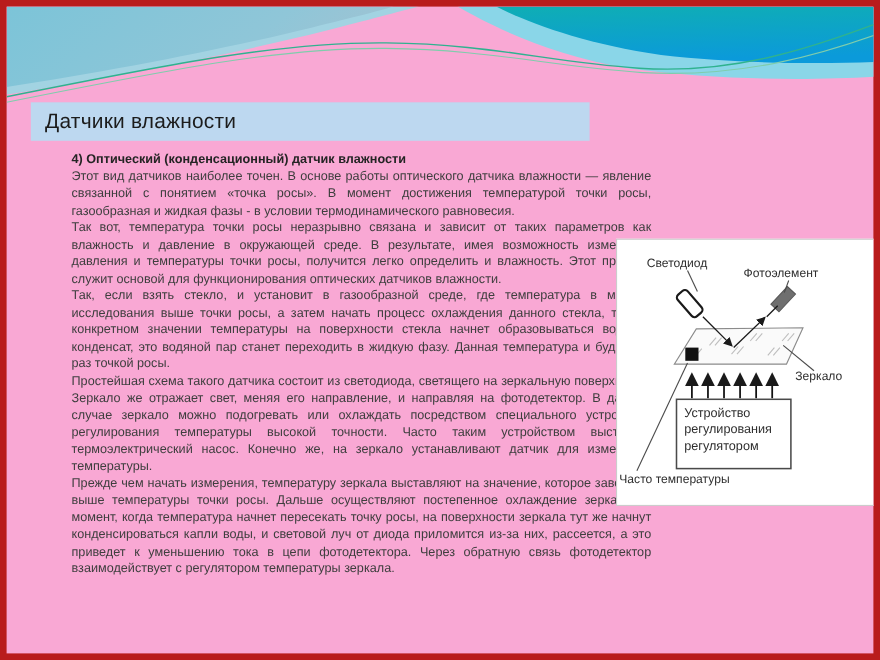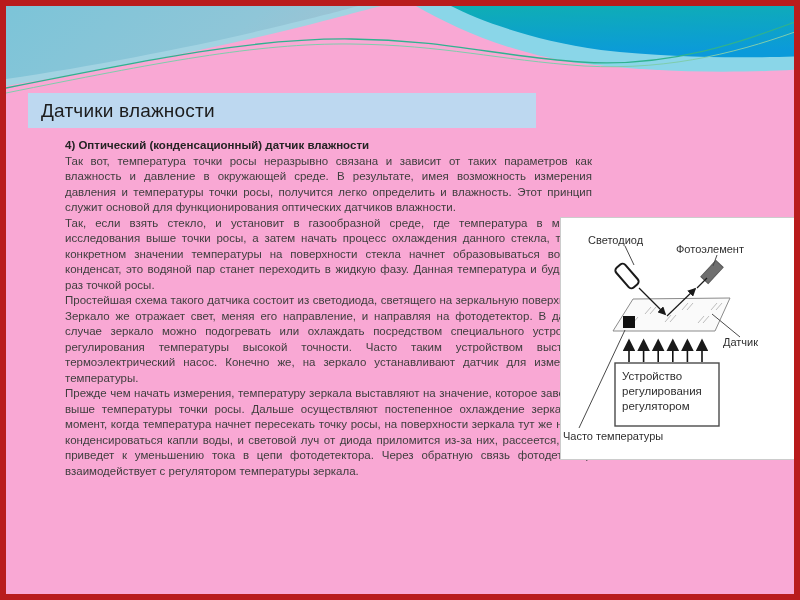--- a/index.html
+++ b/index.html
@@ -64,20 +64,21 @@
     <path d="M0,82 C150,52 250,32 345,33 C440,34 490,50 575,56 C665,62 735,36 800,12" fill="none" stroke="#2FB28F" stroke-width="1.3"></path>
     <path d="M0,87 C150,57 250,37 345,38 C438,39 492,54 578,60 C668,65 740,44 800,22" fill="none" stroke="#7FCDAC" stroke-width="1"></path>
   </svg>
 
   <div class="title-bar">
     <span>Датчики влажности</span>
   </div>
 
   <div class="body-text">
     <p class="lead">4) Оптический (конденсационный) датчик влажности</p>
+    <p>Этот вид датчиков наиболее точен. В основе работы оптического датчика влажности — явление связанной с понятием «точка росы». В момент достижения температурой точки росы, газообразная и жидкая фазы - в условии термодинамического равновесия.</p>
     <p>Так вот, температура точки росы неразрывно связана и зависит от таких параметров как влажность и давление в окружающей среде. В результате, имея возможность измерения давления и температуры точки росы, получится легко определить и влажность. Этот принцип служит основой для функционирования оптических датчиков влажности.</p>
     <p>Так, если взять стекло, и установит в газообразной среде, где температура в момент исследования выше точки росы, а затем начать процесс охлаждения данного стекла, то при конкретном значении температуры на поверхности стекла начнет образовываться водяной конденсат, это водяной пар станет переходить в жидкую фазу. Данная температура и будет как раз точкой росы.</p>
     <p>Простейшая схема такого датчика состоит из светодиода, светящего на зеркальную поверхность. Зеркало же отражает свет, меняя его направление, и направляя на фотодетектор. В данном случае зеркало можно подогревать или охлаждать посредством специального устройства регулирования температуры высокой точности. Часто таким устройством выступает термоэлектрический насос. Конечно же, на зеркало устанавливают датчик для измерения температуры.</p>
     <p>Прежде чем начать измерения, температуру зеркала выставляют на значение, которое заведомо выше температуры точки росы. Дальше осуществляют постепенное охлаждение зеркала. В момент, когда температура начнет пересекать точку росы, на поверхности зеркала тут же начнут конденсироваться капли воды, и световой луч от диода приломится из-за них, рассеется, а это приведет к уменьшению тока в цепи фотодетектора. Через обратную связь фотодетектор взаимодействует с регулятором температуры зеркала.</p>
   </div>
 
   <div class="diagram-panel">
     <svg width="239" height="241" viewBox="0 0 239 241">
       <defs>
         <marker id="arrSm" viewBox="0 0 10 10" refX="8" refY="5" markerWidth="7" markerHeight="7" orient="auto-start-reverse">
@@ -137,18 +138,18 @@
         <line x1="111.8" y1="144" x2="111.8" y2="123" marker-end="url(#arrBig)"></line>
         <line x1="126.4" y1="144" x2="126.4" y2="123" marker-end="url(#arrBig)"></line>
         <line x1="141" y1="144" x2="141" y2="123" marker-end="url(#arrBig)"></line>
       </g>
 
       <rect x="54" y="145" width="104" height="63" fill="#ffffff" stroke="#4a4a4a" stroke-width="1.4"></rect>
     </svg>
 
     <div class="dlabel" style="left:27px;top:16px">Светодиод</div>
     <div class="dlabel" style="left:115px;top:25px">Фотоэлемент</div>
-    <div class="dlabel" style="left:162px;top:118px">Датчик</div>
+    <div class="dlabel" style="left:162px;top:118px">Зеркало</div>
     <div class="dlabel wrap" style="left:61px;top:151px;width:95px">Устройство регулирования регулятором</div>
     <div class="dlabel" style="left:2px;top:212px">Часто температуры</div>
   </div>
 
 </div>
 
 </body></html>

